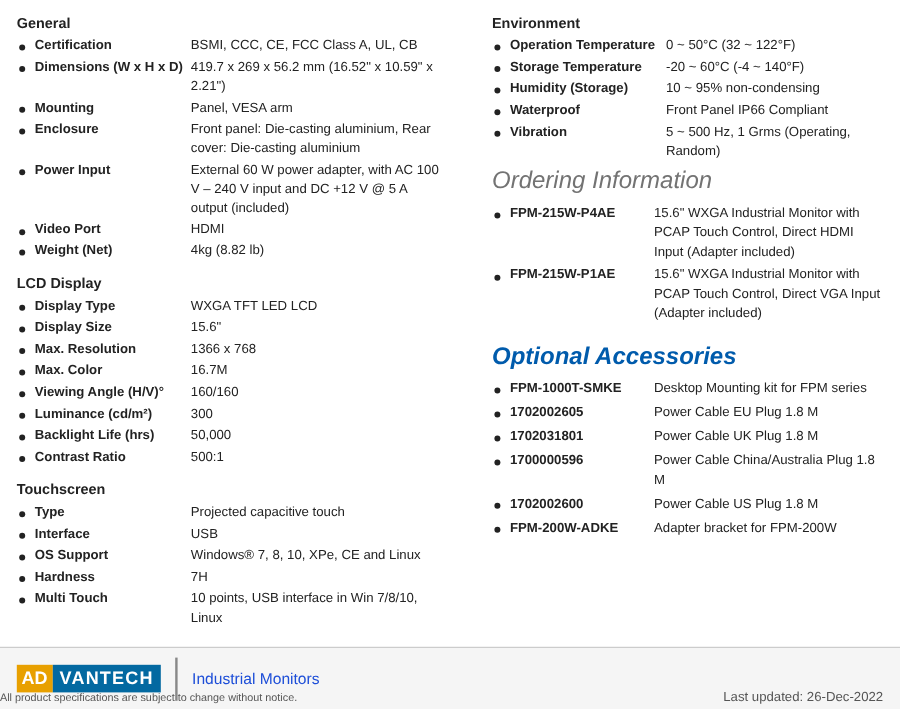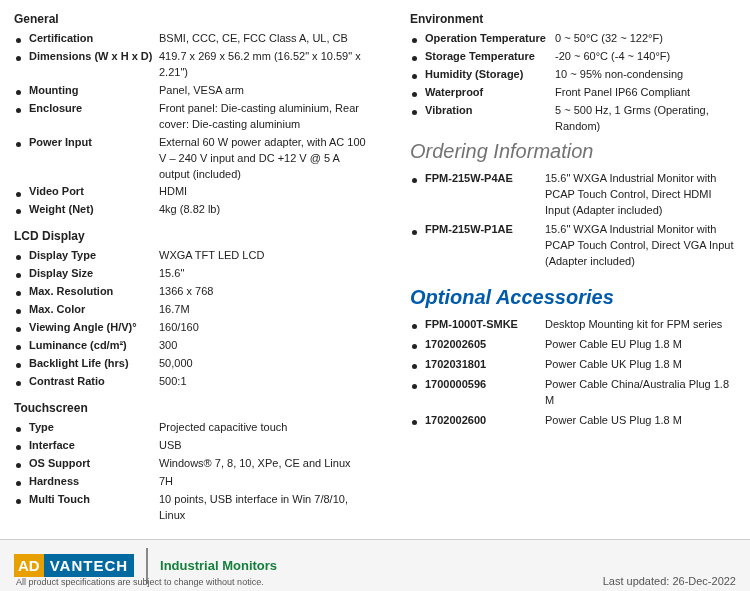--- a/index.html
+++ b/index.html
@@ -133,23 +133,23 @@
     }
 
     .footer-divider {
       width: 2px;
       height: 36px;
       background: #888;
       margin: 0 12px;
     }
 
     .footer-subtitle {
-      font-weight: bold;
+      font-weight: normal;
       font-size: 13px;
-      color: #15803d;
+      color: #1d4ed8;
     }
 
     .footer-note {
       font-size: 9px;
       color: #555;
     }
 
     .footer-date {
       font-size: 11px;
       color: #555;
@@ -374,34 +374,39 @@
             <tr>
               <td class="bullet-col"><span class="bullet"></span></td>
               <td class="part-col">1700000596</td>
               <td class="desc-col">Power Cable China/Australia Plug 1.8 M</td>
             </tr>
             <tr>
               <td class="bullet-col"><span class="bullet"></span></td>
               <td class="part-col">1702002600</td>
               <td class="desc-col">Power Cable US Plug 1.8 M</td>
             </tr>
+            <tr>
+              <td class="bullet-col"><span class="bullet"></span></td>
+              <td class="part-col">FPM-200W-ADKE</td>
+              <td class="desc-col">Adapter bracket for FPM-200W</td>
+            </tr>
           </tbody>
       </table>
     </div>
   </div>
 </div>
 
 <div class="footer">
   <div class="footer-logo">
     <span style="display:flex;align-items:center;">
       <span style="background:#e8a000;color:white;font-weight:bold;font-size:15px;padding:3px 4px;font-family:Arial;">AD</span>
         <span style="background:#0369a1;color:white;font-weight:bold;font-size:15px;padding:3px 6px;font-family:Arial;letter-spacing:1px;">VANTECH</span>
     </span>
     <div class="footer-divider"></div>
     <span class="footer-subtitle">Industrial Monitors</span>
   </div>
-  <div style="position:absolute;bottom:4px;left:16px;">
+  <div style="position:absolute;bottom:4px;left:0;">
     <span class="footer-note">All product specifications are subject to change without notice.</span>
   </div>
   <div style="position:absolute;bottom:4px;right:14px;">
     <span class="footer-date">Last updated: 26-Dec-2022</span>
   </div>
 </div>
 
 </body></html>

